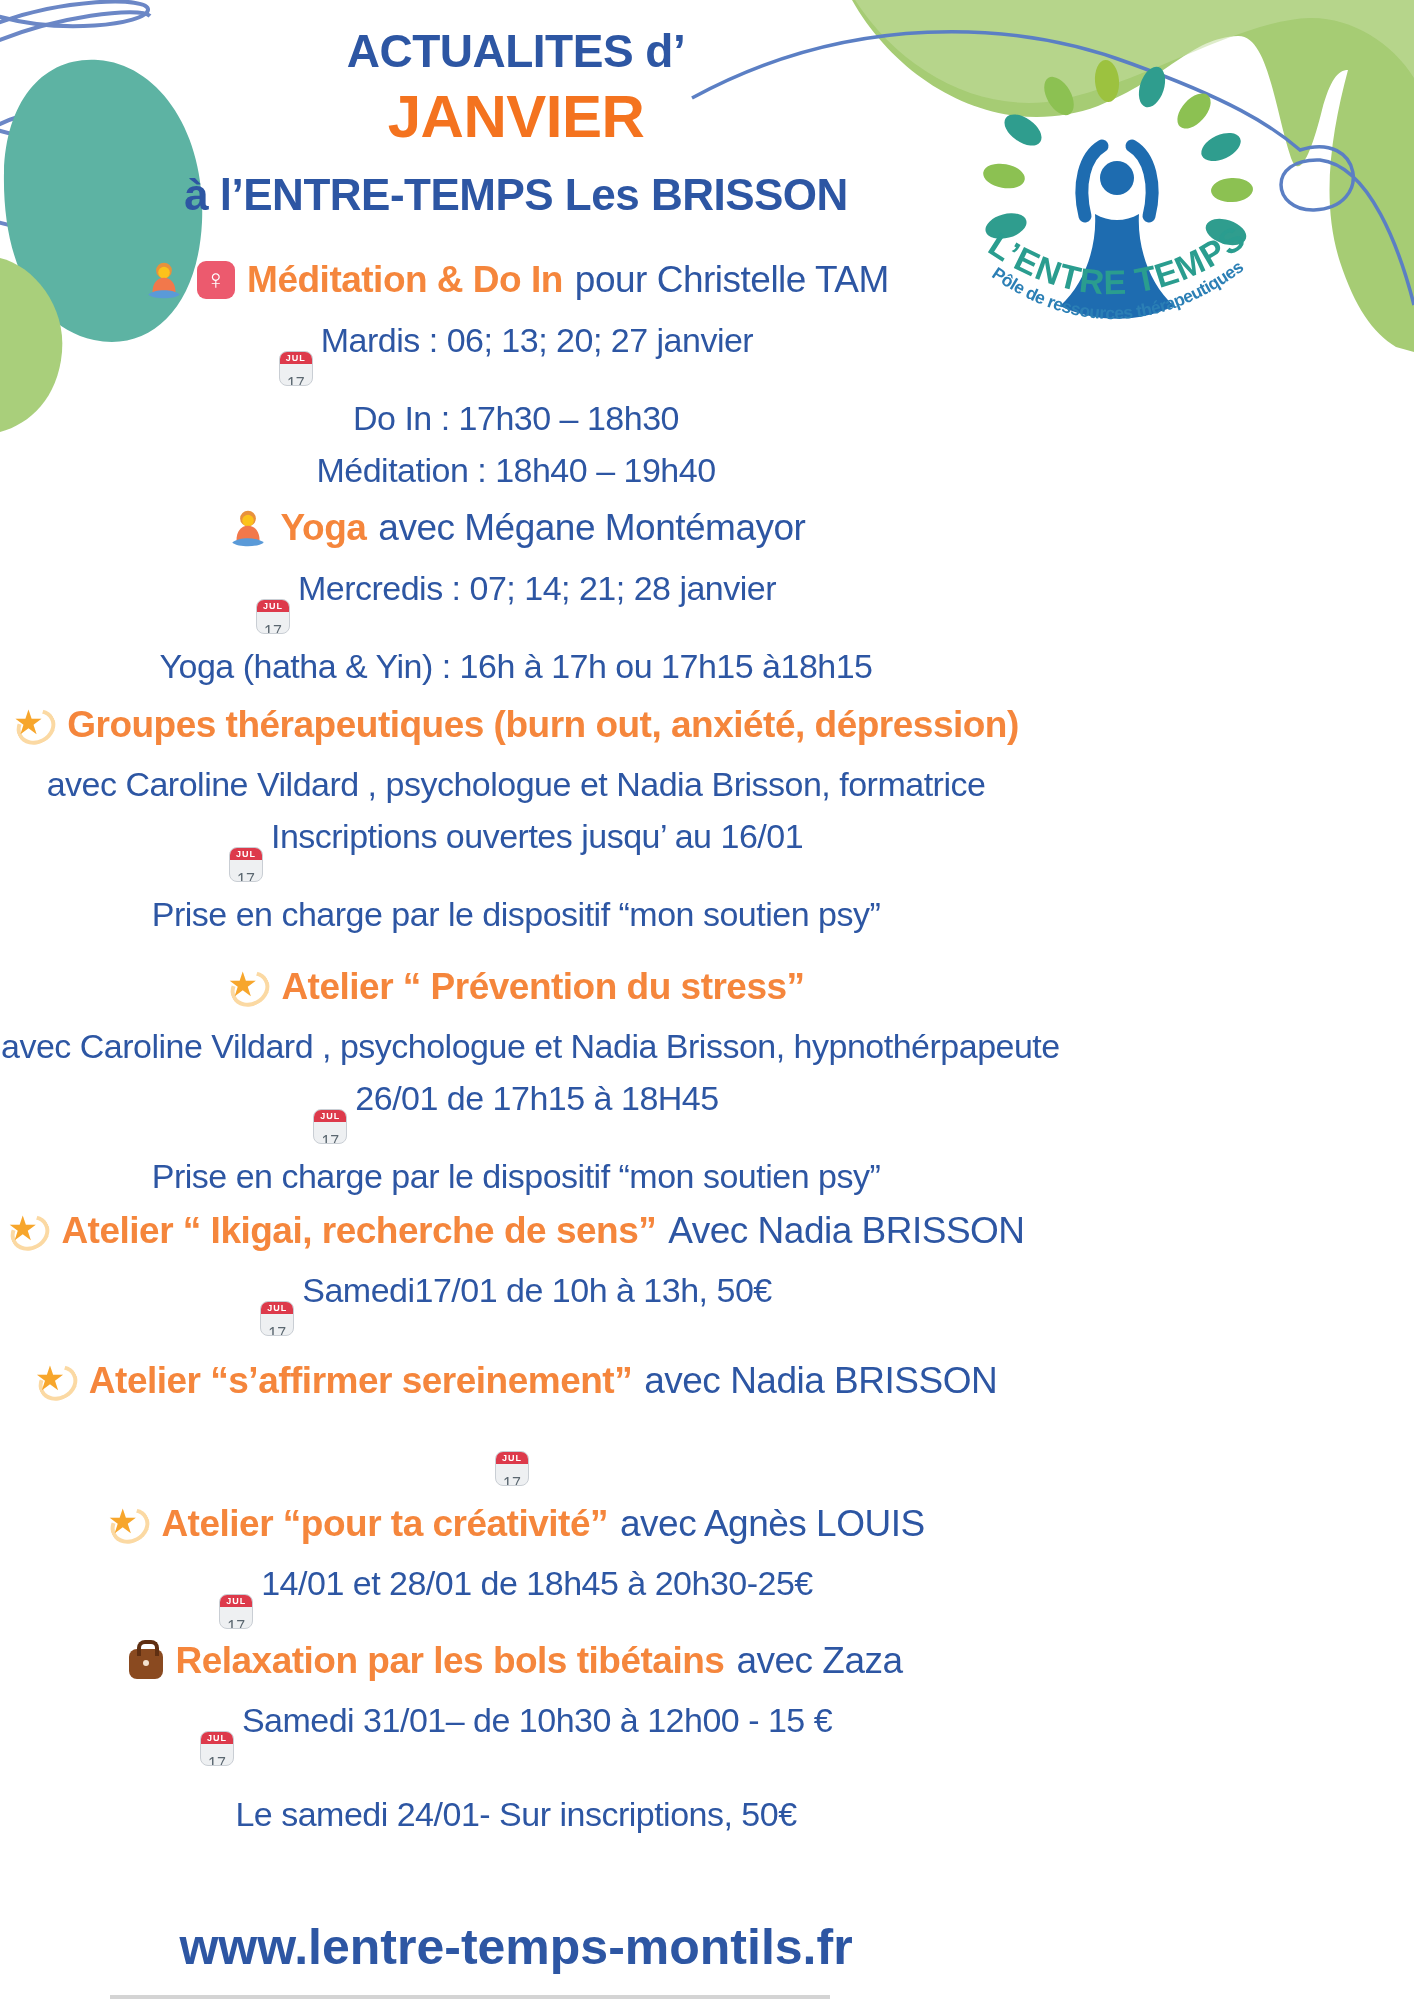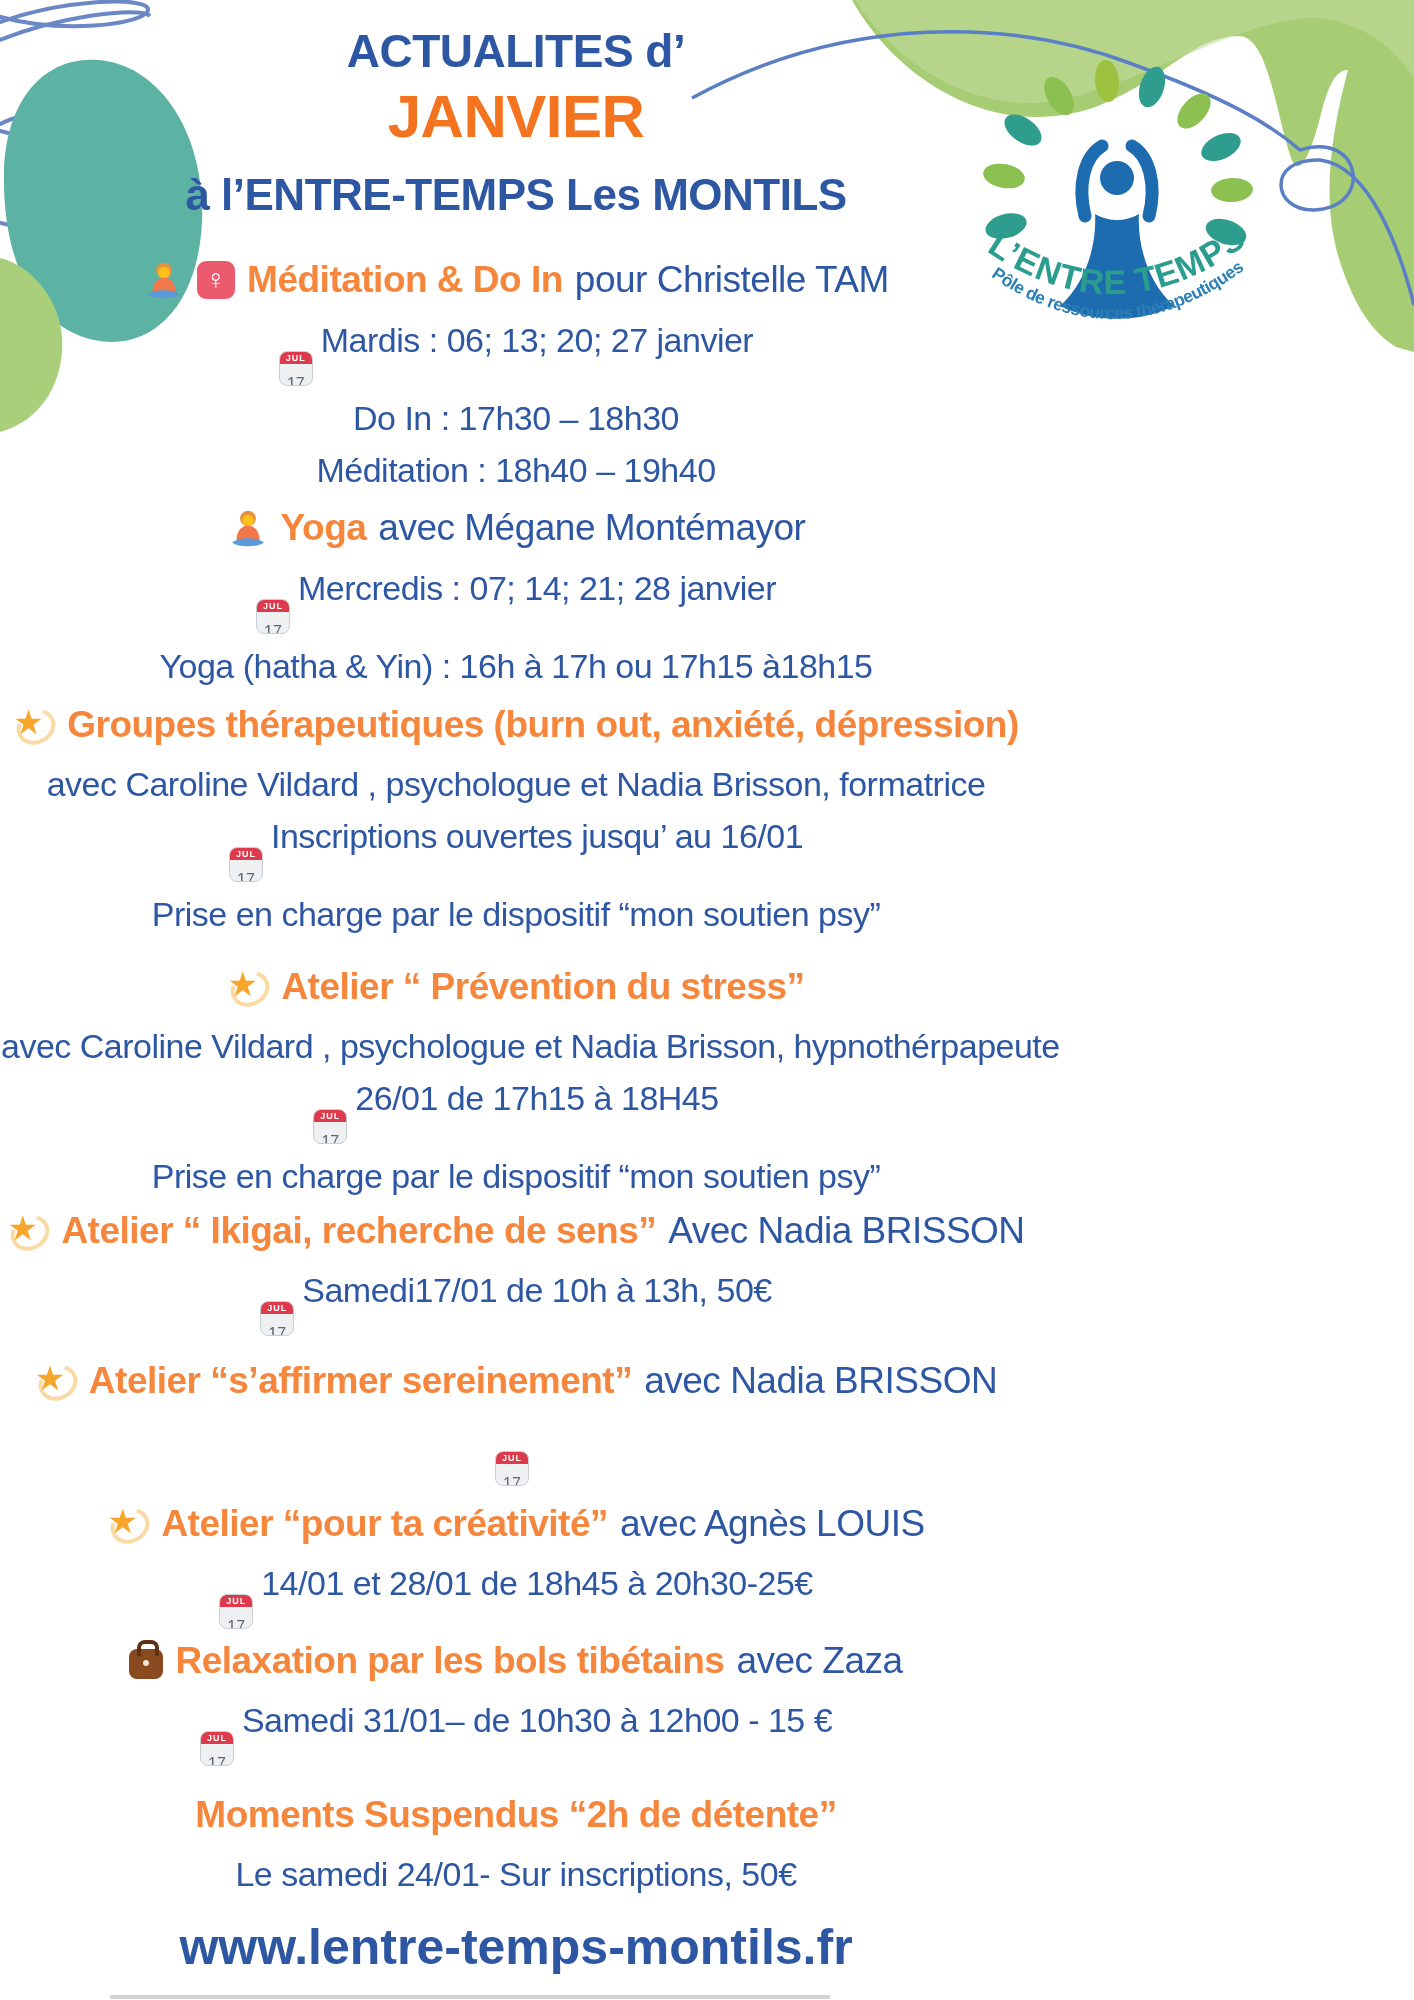--- a/index.html
+++ b/index.html
@@ -99,21 +99,21 @@
       </text>
     </g>
   </svg>
 
   <div class="page-edge"></div>
 
   <div class="content">
 
     <div class="sec h1" style="top:24px">ACTUALITES d’</div>
     <div class="sec month" style="top:82px">JANVIER</div>
-    <div class="sec loc" style="top:170px">à l’ENTRE-TEMPS Les MONTILS</div>
+    <div class="sec loc" style="top:170px">à l’ENTRE-TEMPS Les BRISSON</div>
 
     <section class="sec" style="top:258px">
       <div class="evt-title">
         <span><svg class="icon-svg" viewBox="0 0 40 40" width="42" height="42">
               <circle cx="20" cy="10" r="7.5" fill="#e8913c"></circle>
               <circle cx="20" cy="12" r="5.5" fill="#fcc21b"></circle>
               <path d="M20 17 C27 17 31 23 31 31 L9 31 C9 23 13 17 20 17 Z" fill="#f2784b"></path>
               <path d="M5 33 C11 27.5 29 27.5 35 33 C29 37.5 11 37.5 5 33 Z" fill="#5a9ad8"></path>
             </svg></span>
         <span class="female"></span>
@@ -230,22 +230,19 @@
       </div>
       <div class="line">
         <span class="cal">
             <i class="cal-top">JUL</i>
             <i class="cal-day">17</i>
           </span><span>Samedi 31/01– de 10h30 à 12h00 - 15 €</span>
       </div>
     </section>
 
     <section class="sec" style="top:1794px">
-      <div class="evt-title">
-        <span class="orange">Moments Suspendus “2h de détente”</span>
-      </div>
       <div class="line">Le samedi 24/01- Sur inscriptions, 50€</div>
     </section>
 
     <div class="sec website" style="top:1918px">www.lentre-temps-montils.fr</div>
 
   </div>
 </div>
 
 </body></html>

